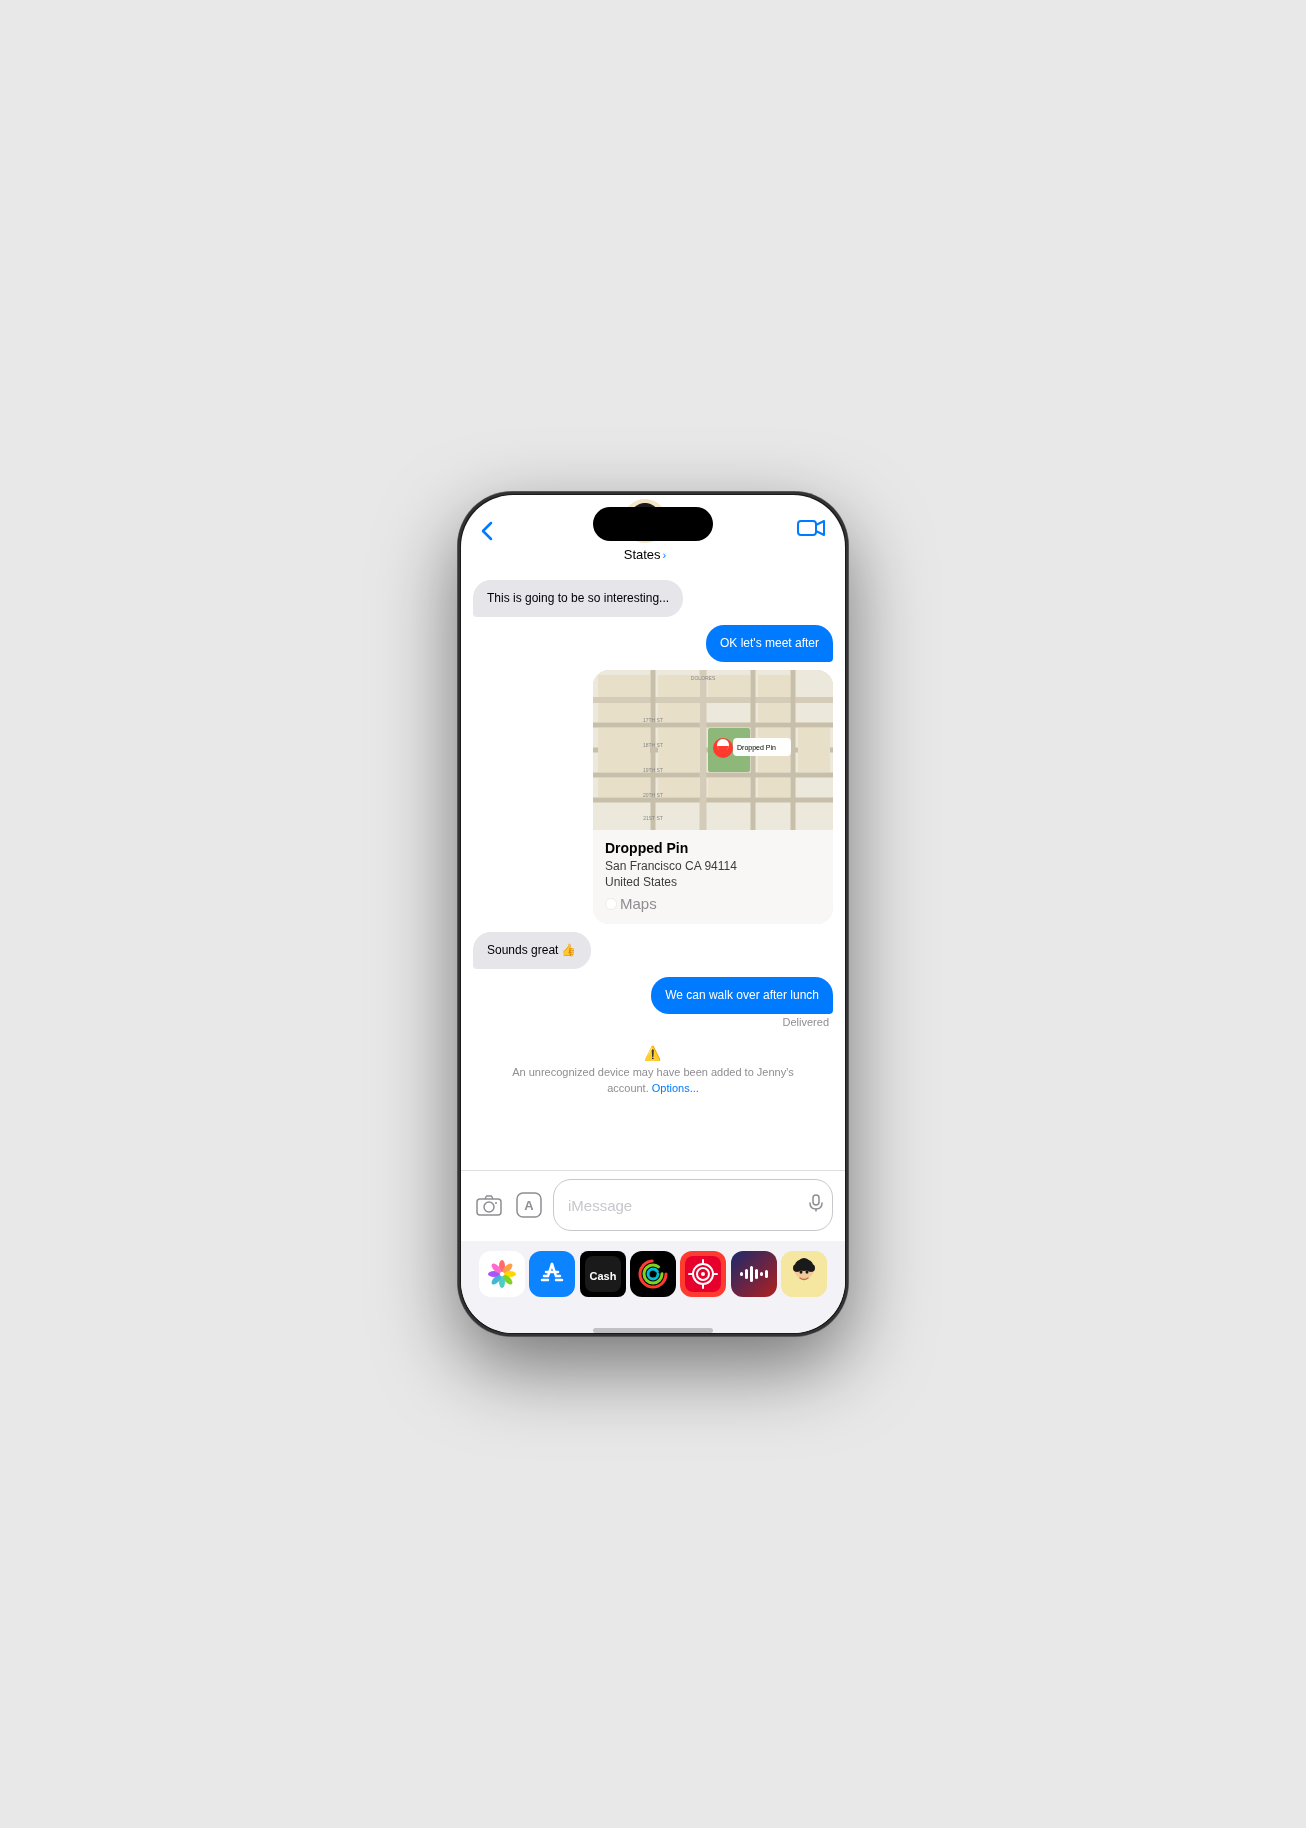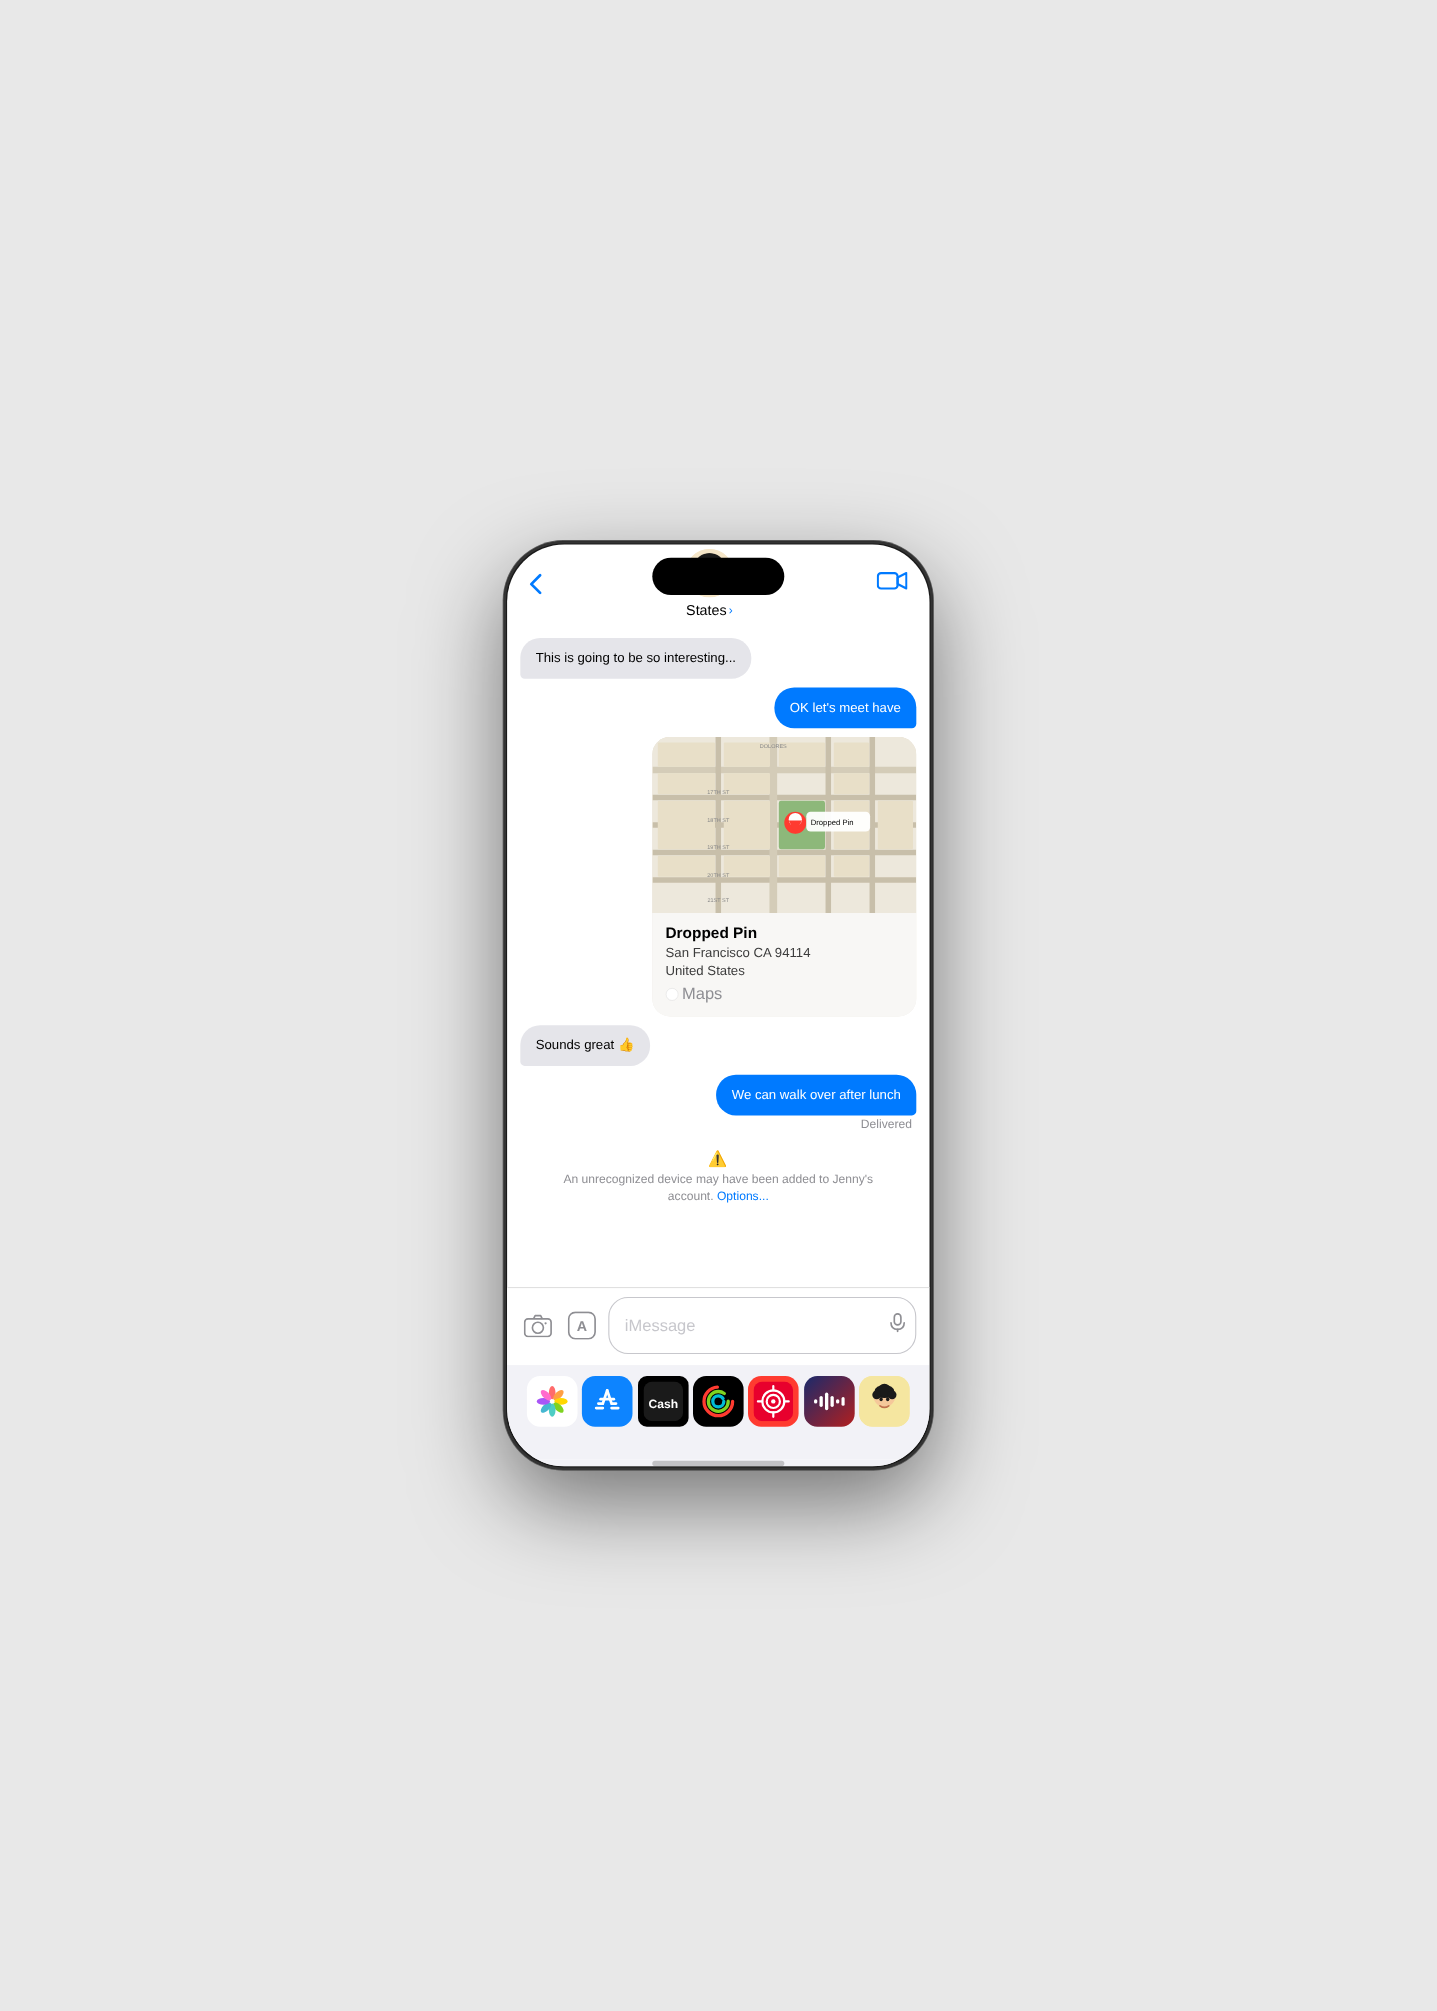--- a/index.html
+++ b/index.html
@@ -379,21 +379,21 @@
     <div class="messages-area">
 
       <div class="message-row received">
         <div class="message-bubble bubble-received">
           <span>This is going to be so interesting...</span>
         </div>
       </div>
 
       <div class="message-row sent">
         <div class="message-bubble bubble-sent">
-          <span>OK let's meet have</span>
+          <span>OK let's meet after</span>
         </div>
       </div>
 
       <div class="message-row sent">
         <div class="map-card">
           <div class="map-image">
             
             <svg class="map-svg" viewBox="0 0 240 160" xmlns="http://www.w3.org/2000/svg">
 
               <rect width="240" height="160" fill="#ede8dc"></rect>

